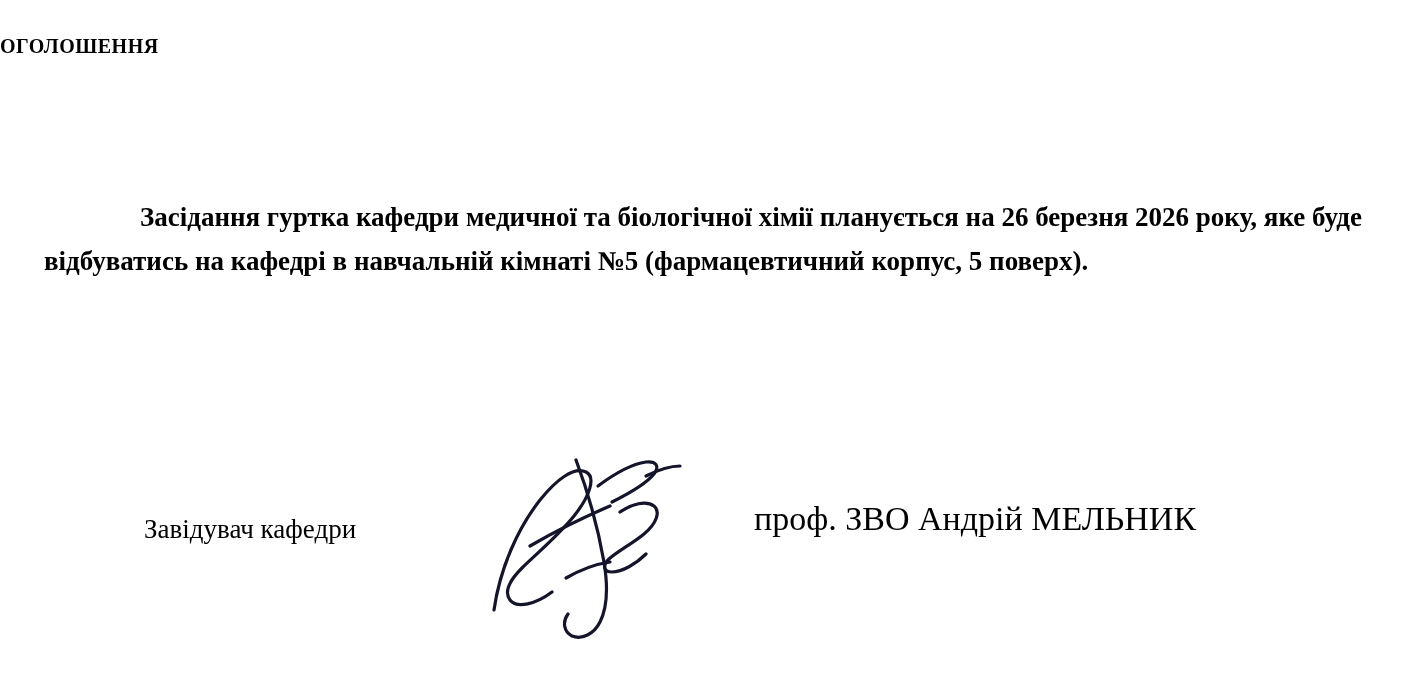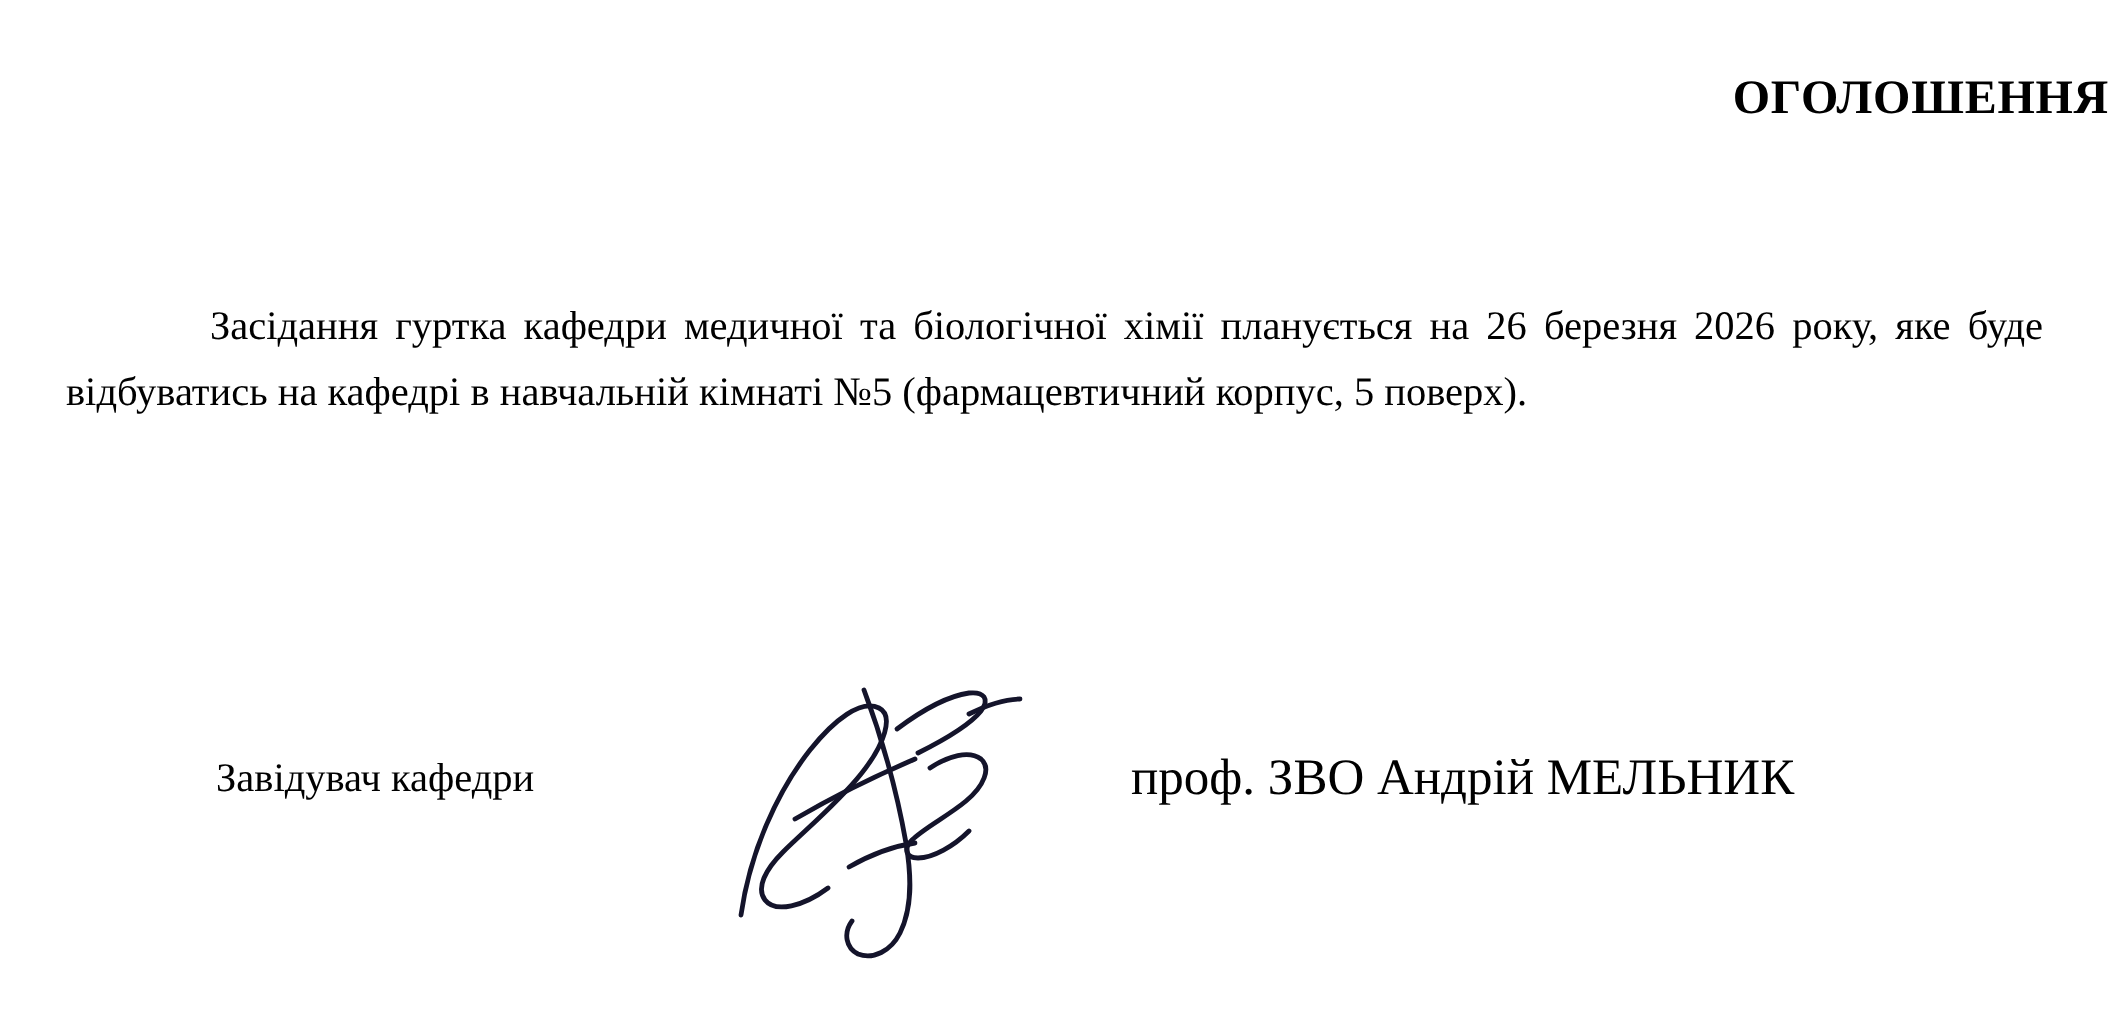--- a/index.html
+++ b/index.html
@@ -15,52 +15,53 @@
     overflow: hidden;
     position: relative;
   }
   .page {
     position: relative;
     width: 1406px;
     height: 683px;
     box-sizing: border-box;
   }
   .doc-title {
-    text-align: right;
+    text-align: left;
     font-weight: bold;
-    font-size: 32px;
+    font-size: 20px;
     letter-spacing: 0.5px;
     margin: 0;
-    padding-top: 46px;
+    padding-top: 35px;
   }
   .body-block {
     position: absolute;
     left: 44px;
     right: 44px;
     top: 196px;
   }
   .body-paragraph {
     margin: 0;
     font-size: 27px;
     line-height: 1.62;
     text-align: justify;
     text-align-last: left;
     text-indent: 96px;
+    font-weight: bold;
   }
   .signature-row {
     position: absolute;
     left: 44px;
     right: 44px;
     top: 500px;
     height: 60px;
   }
   .sig-left {
     position: absolute;
     left: 100px;
-    top: 3px;
+    top: 14px;
     font-size: 27px;
     white-space: nowrap;
   }
   .sig-right {
     position: absolute;
     left: 710px;
     top: 0;
     font-size: 34px;
     white-space: nowrap;
   }

